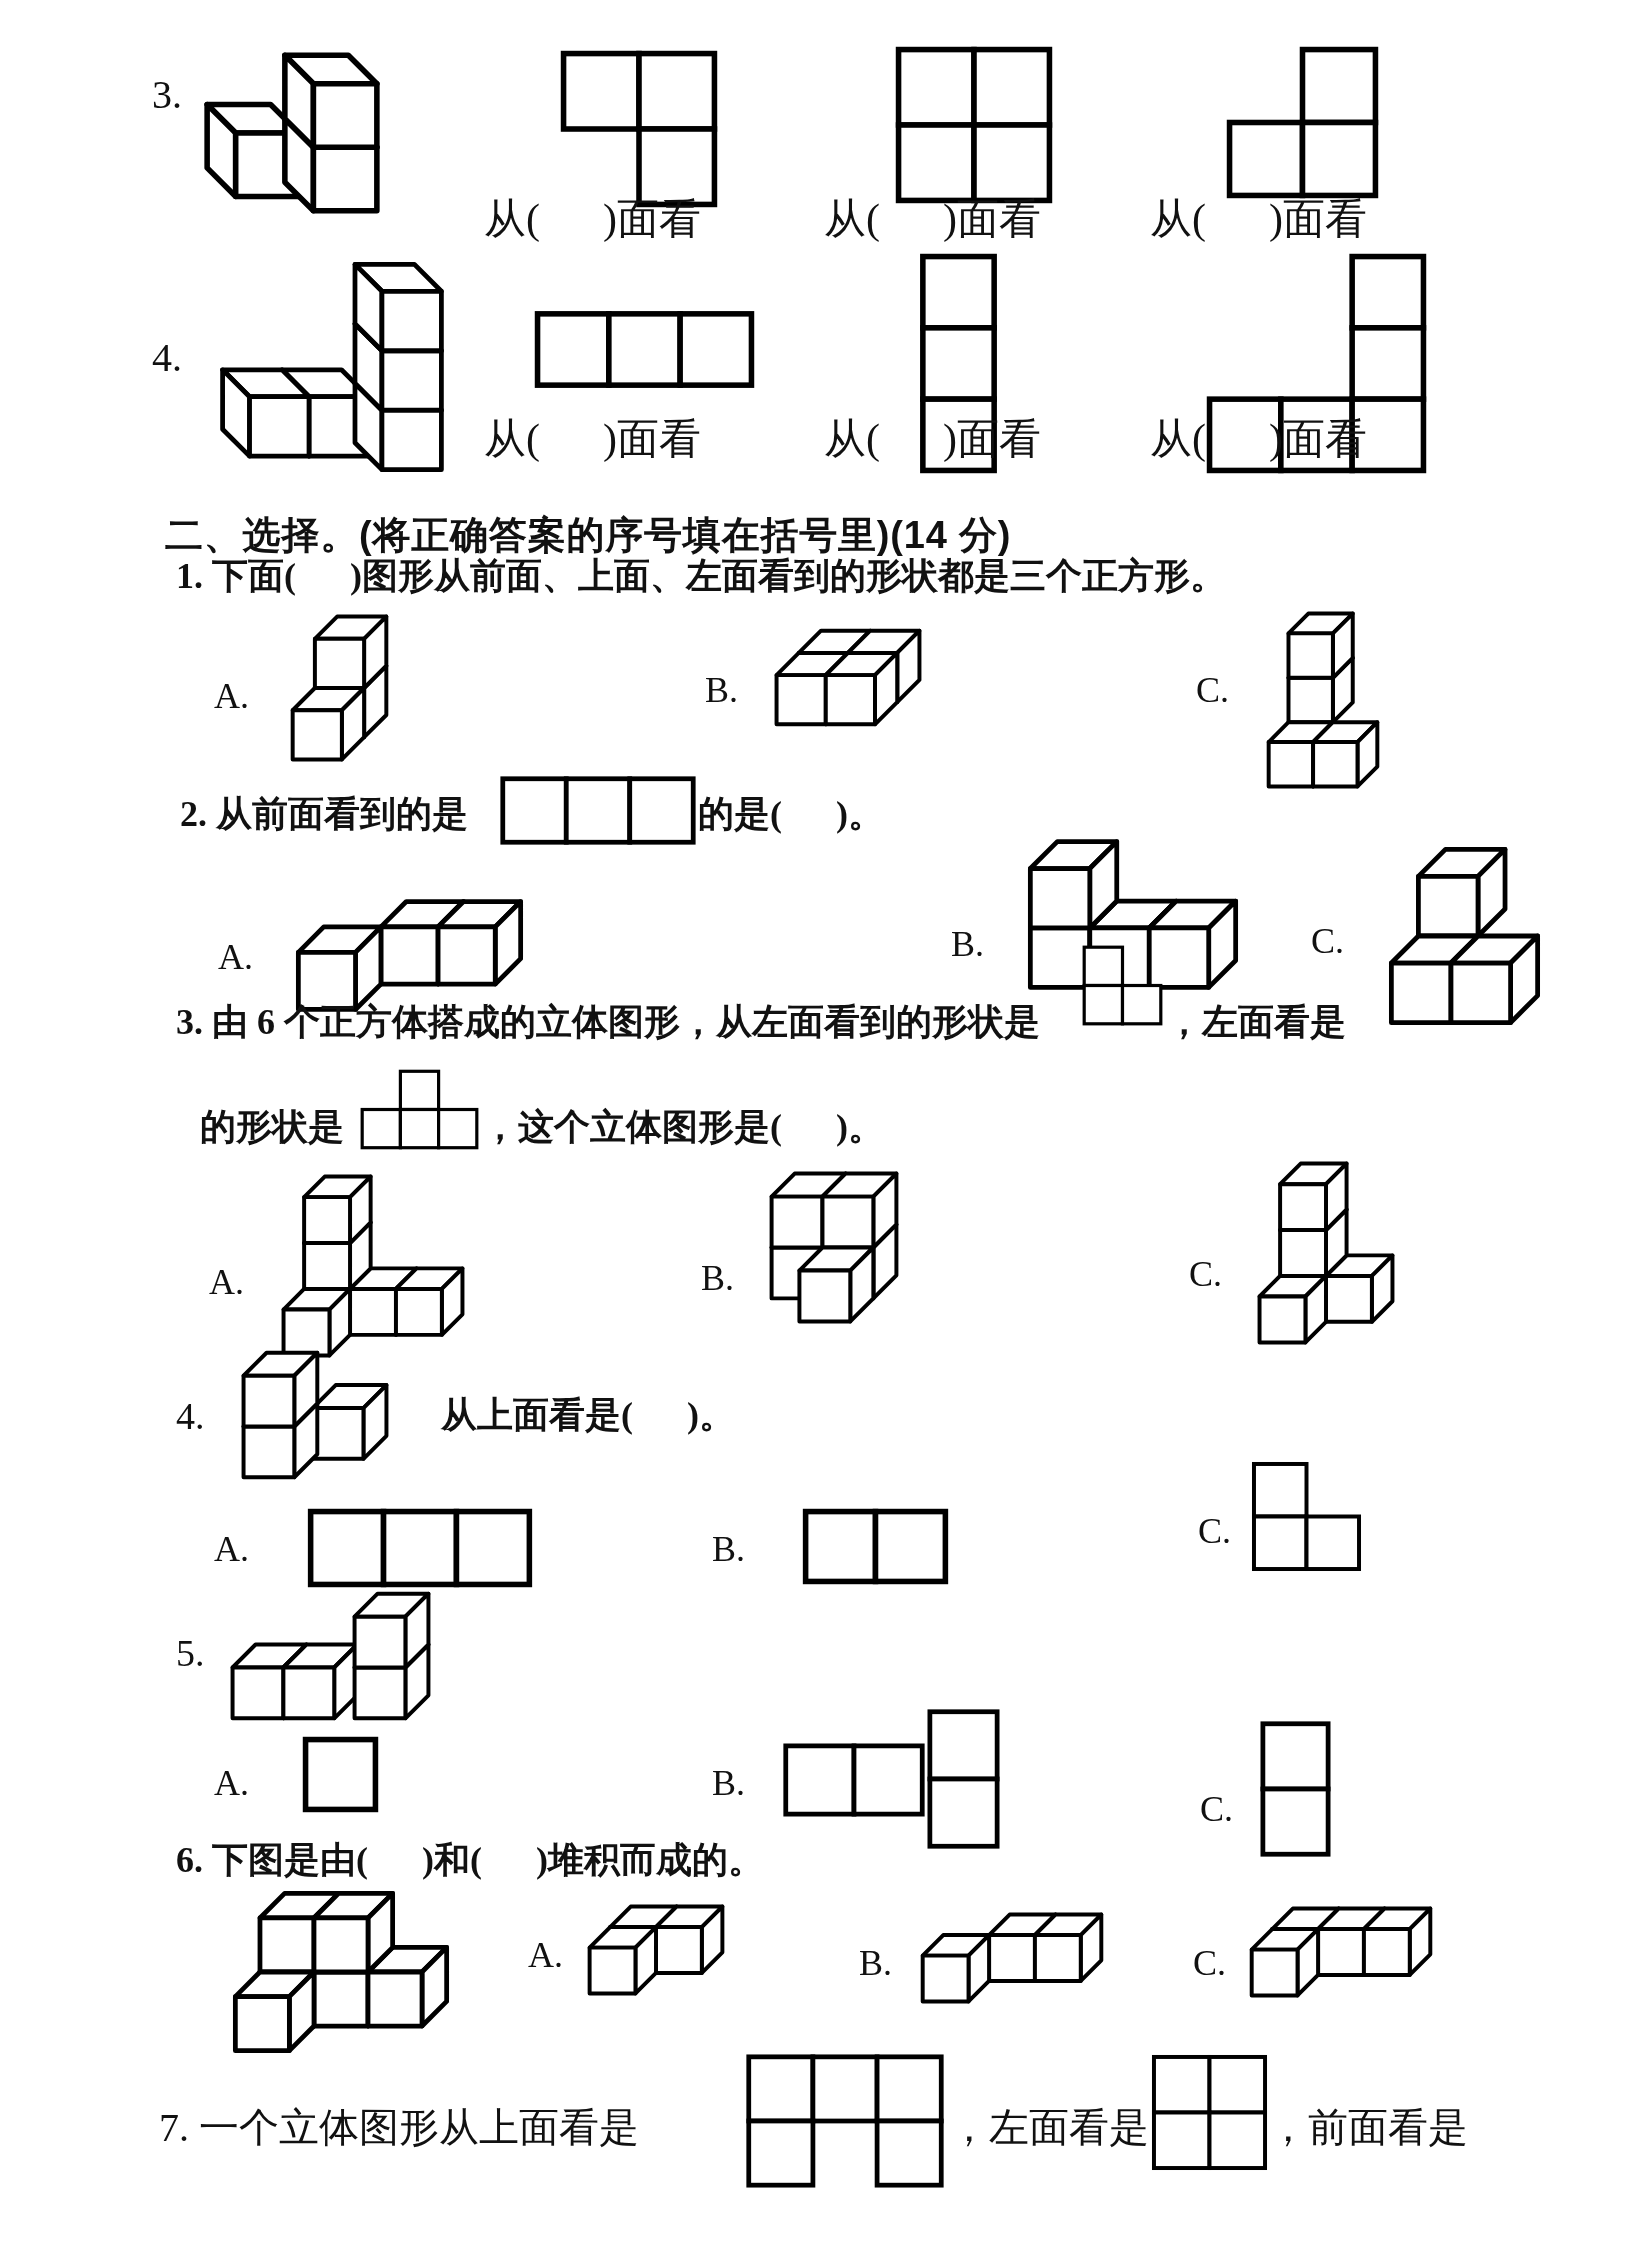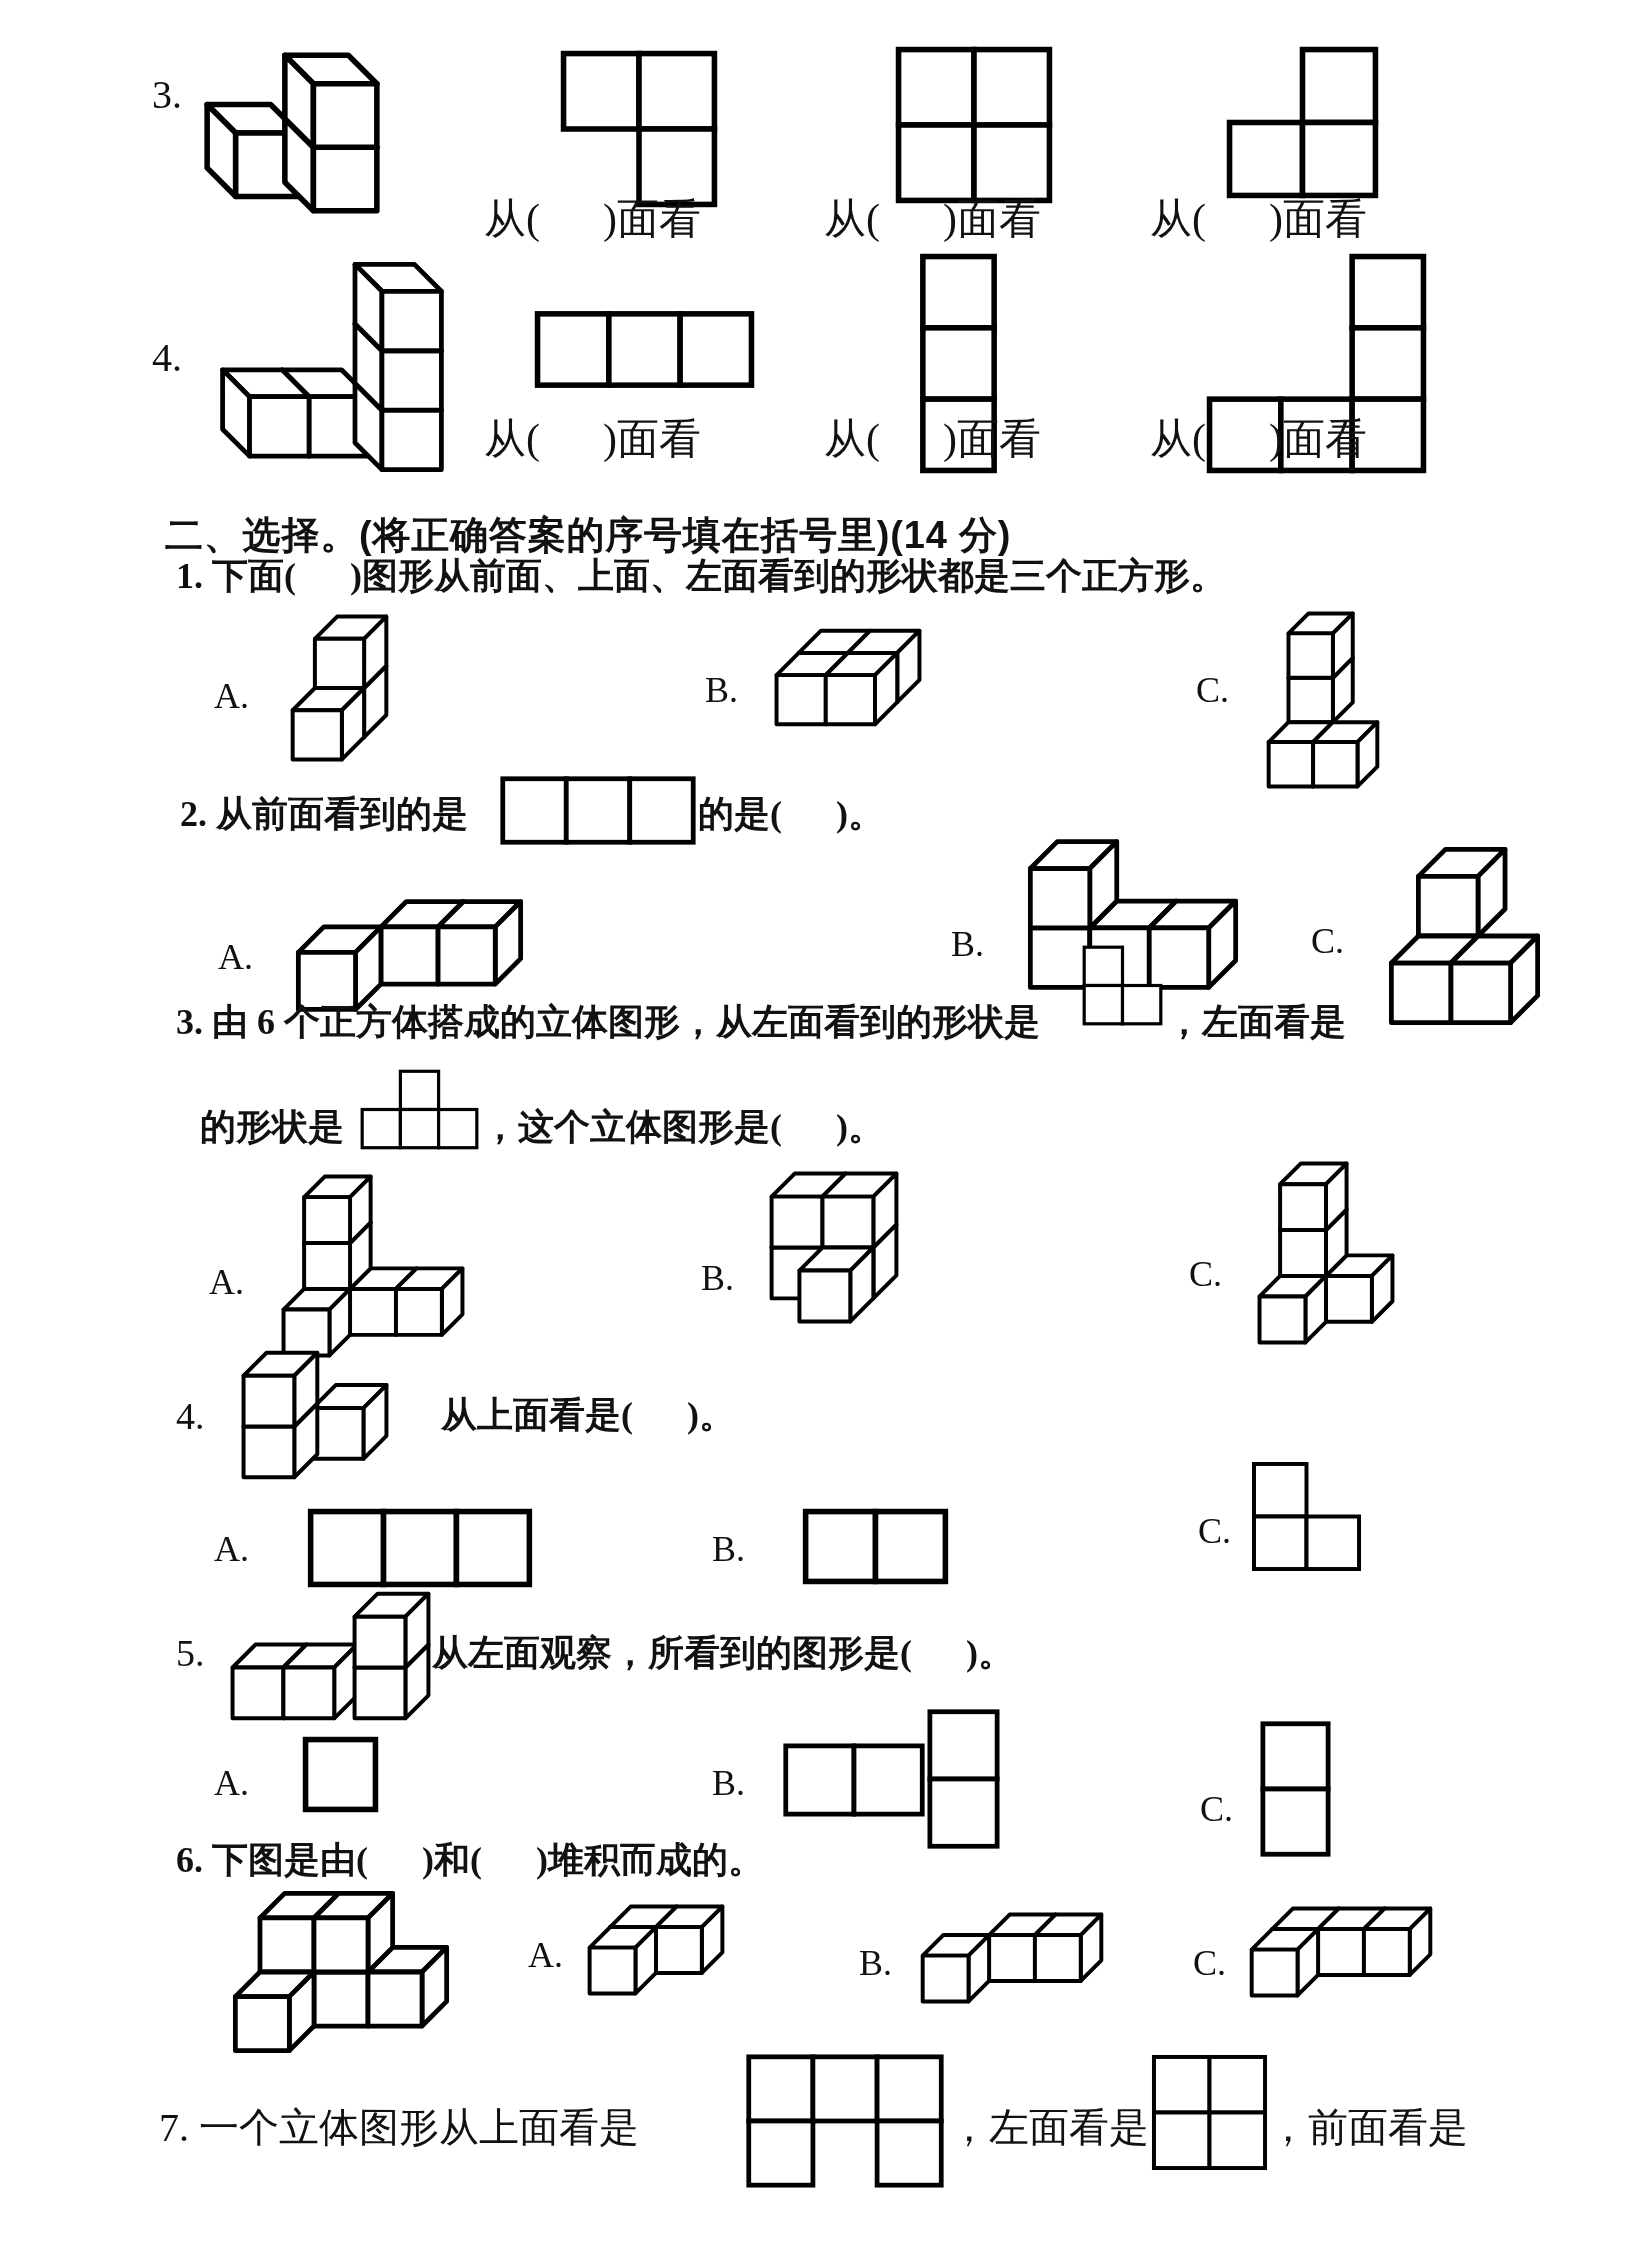--- a/index.html
+++ b/index.html
@@ -388,21 +388,20 @@
           <rect x="64" y="-64" width="64" height="64"></rect>
           <polygon points="153.6,-64 182.6,-93 246.6,-93 217.6,-64"></polygon>
           <polygon points="217.6,0 246.6,-29 246.6,-93 217.6,-64"></polygon>
           <rect x="153.6" y="-64" width="64" height="64"></rect>
           <polygon points="153.6,-128 182.6,-157 246.6,-157 217.6,-128"></polygon>
           <polygon points="217.6,-64 246.6,-93 246.6,-157 217.6,-128"></polygon>
           <rect x="153.6" y="-128" width="64" height="64"></rect>
         </g>
       </svg>
     </span>
-  <div class="txt fs46" style="left:432px;top:1631px;">从左面观察，所看到的图形是(      )。</div>
   <div class="txt lbl" style="left:214px;top:1761px;">A.</div>
   <span class="fig" style="left:300px;top:1734px;">
       <svg width="81" height="81" viewBox="-7 -7 102 102">
         <g fill="#fff" stroke="#000" stroke-width="7" stroke-linejoin="miter">
           <rect x="0" y="0" width="88" height="88"></rect>
         </g>
       </svg>
     </span>
   <div class="txt lbl" style="left:712px;top:1761px;">B.</div>
   <span class="fig" style="left:781px;top:1741px;">

